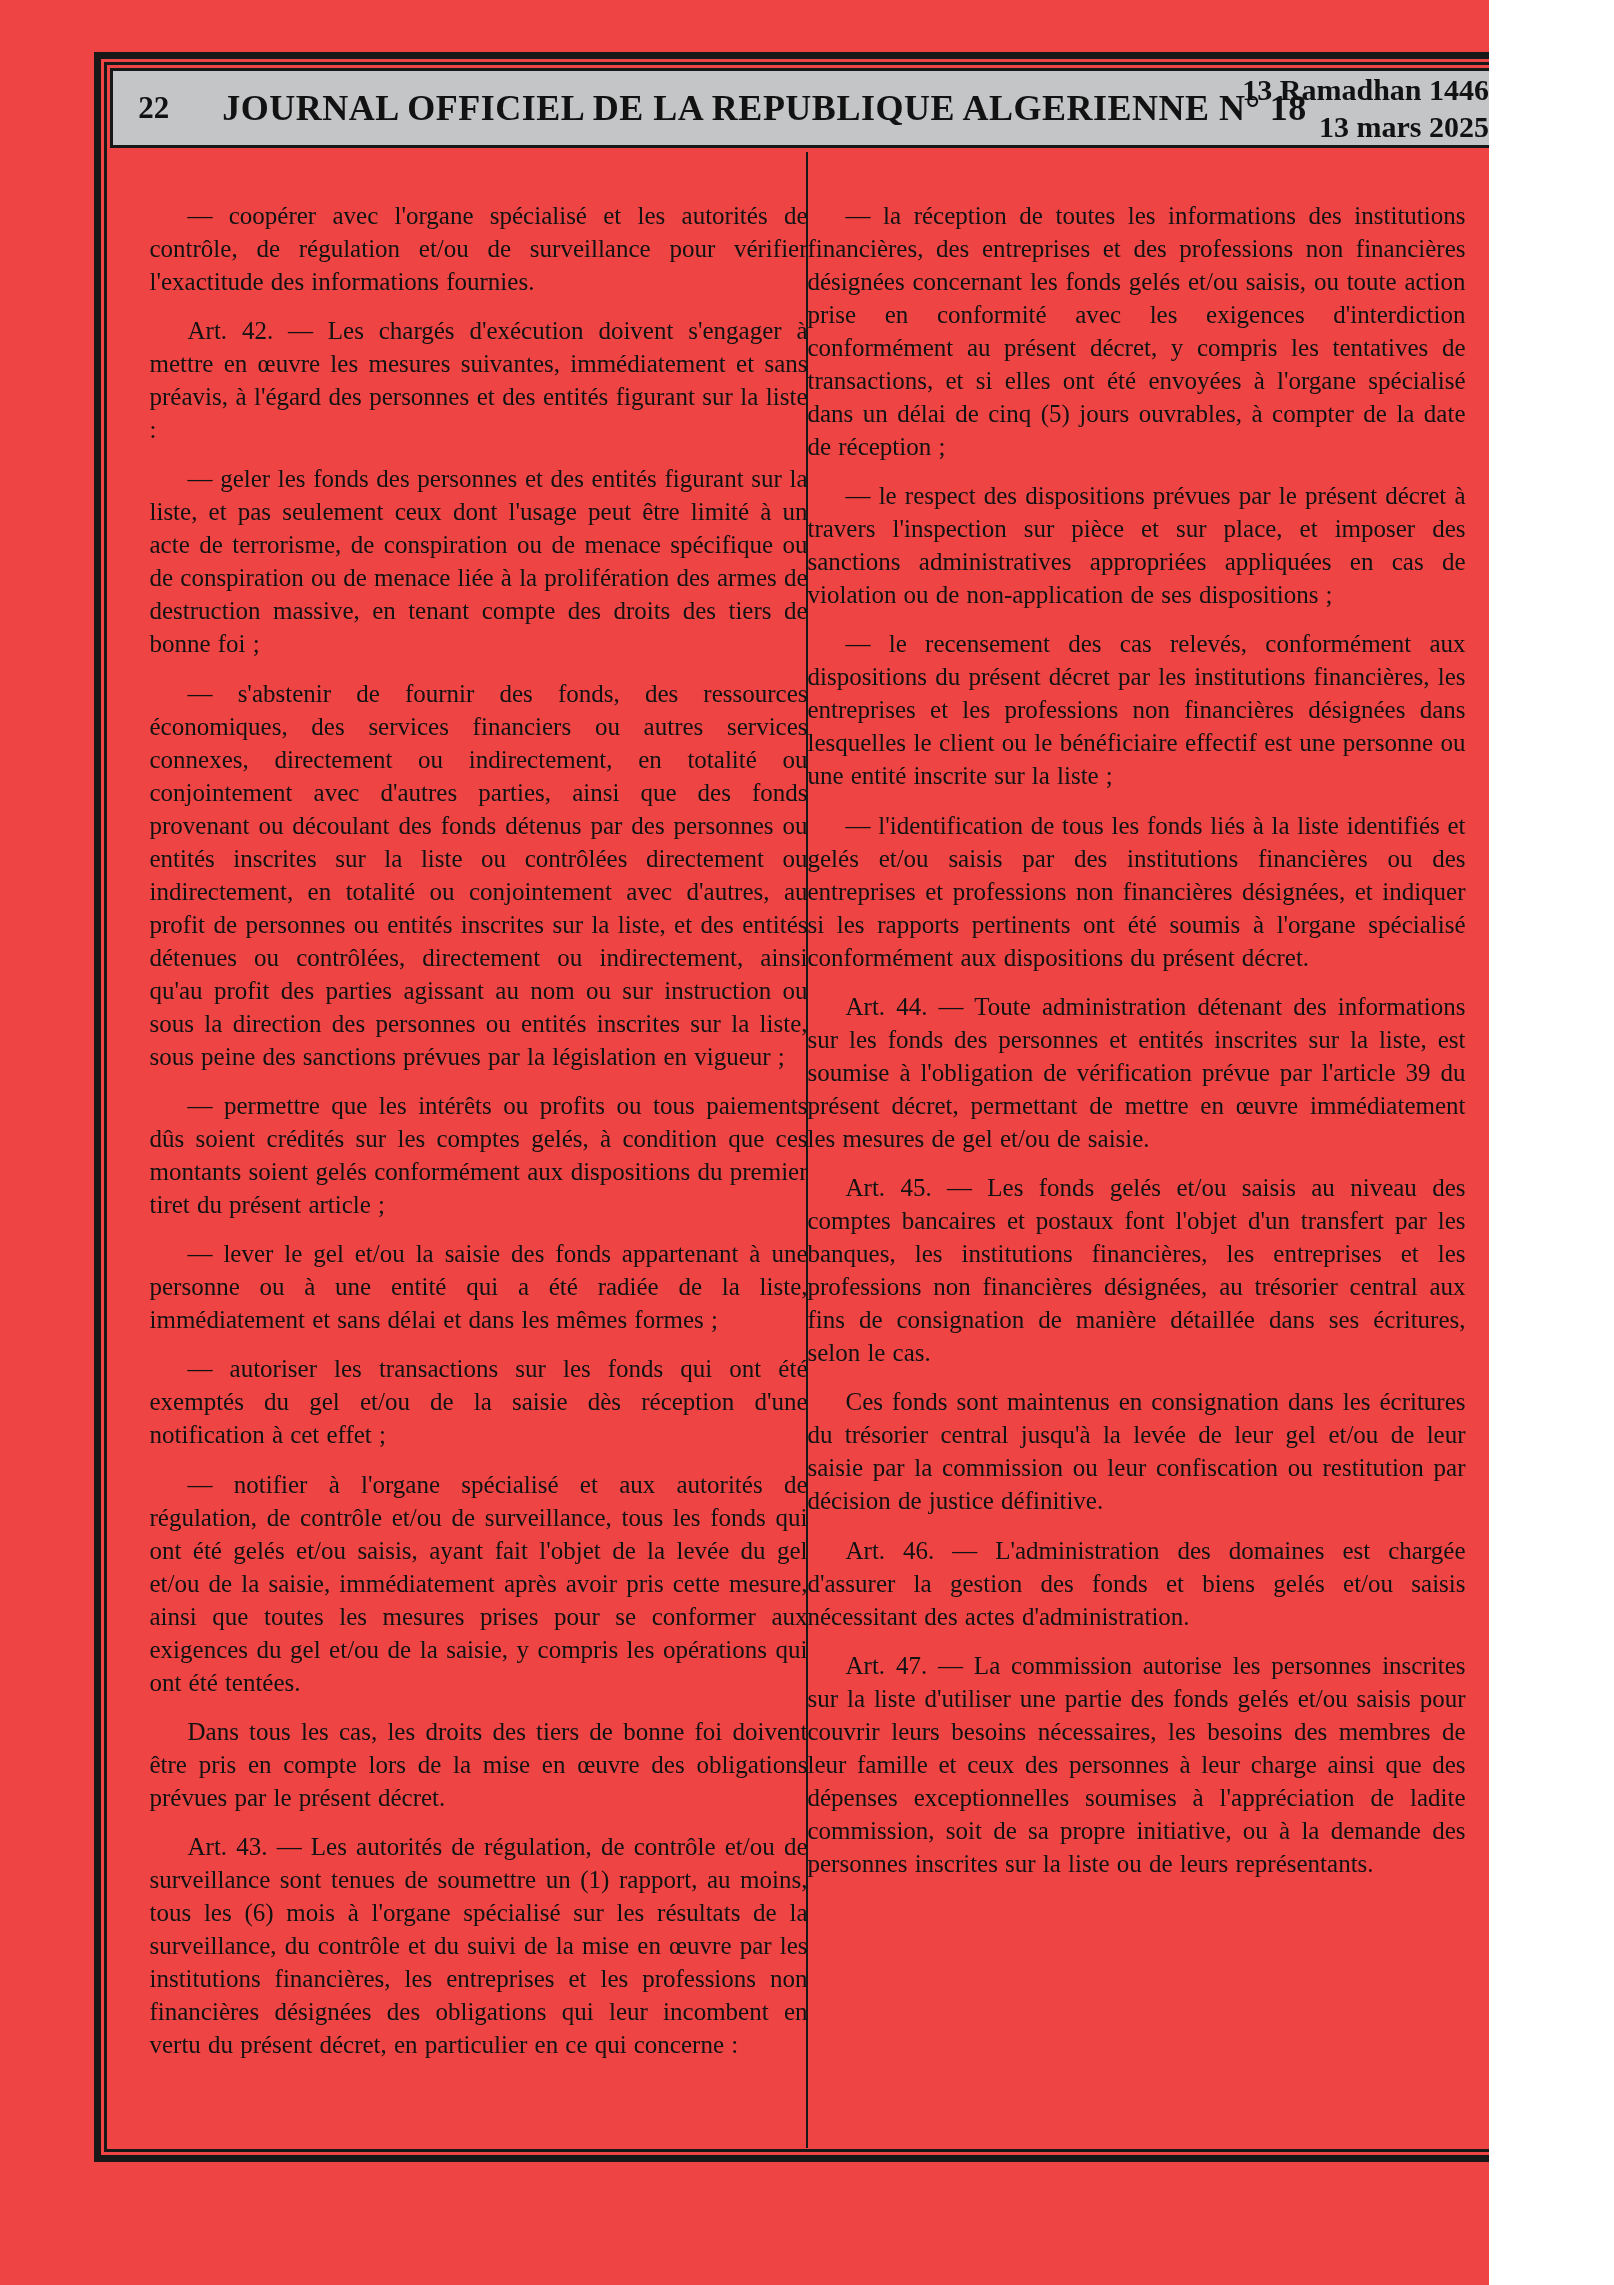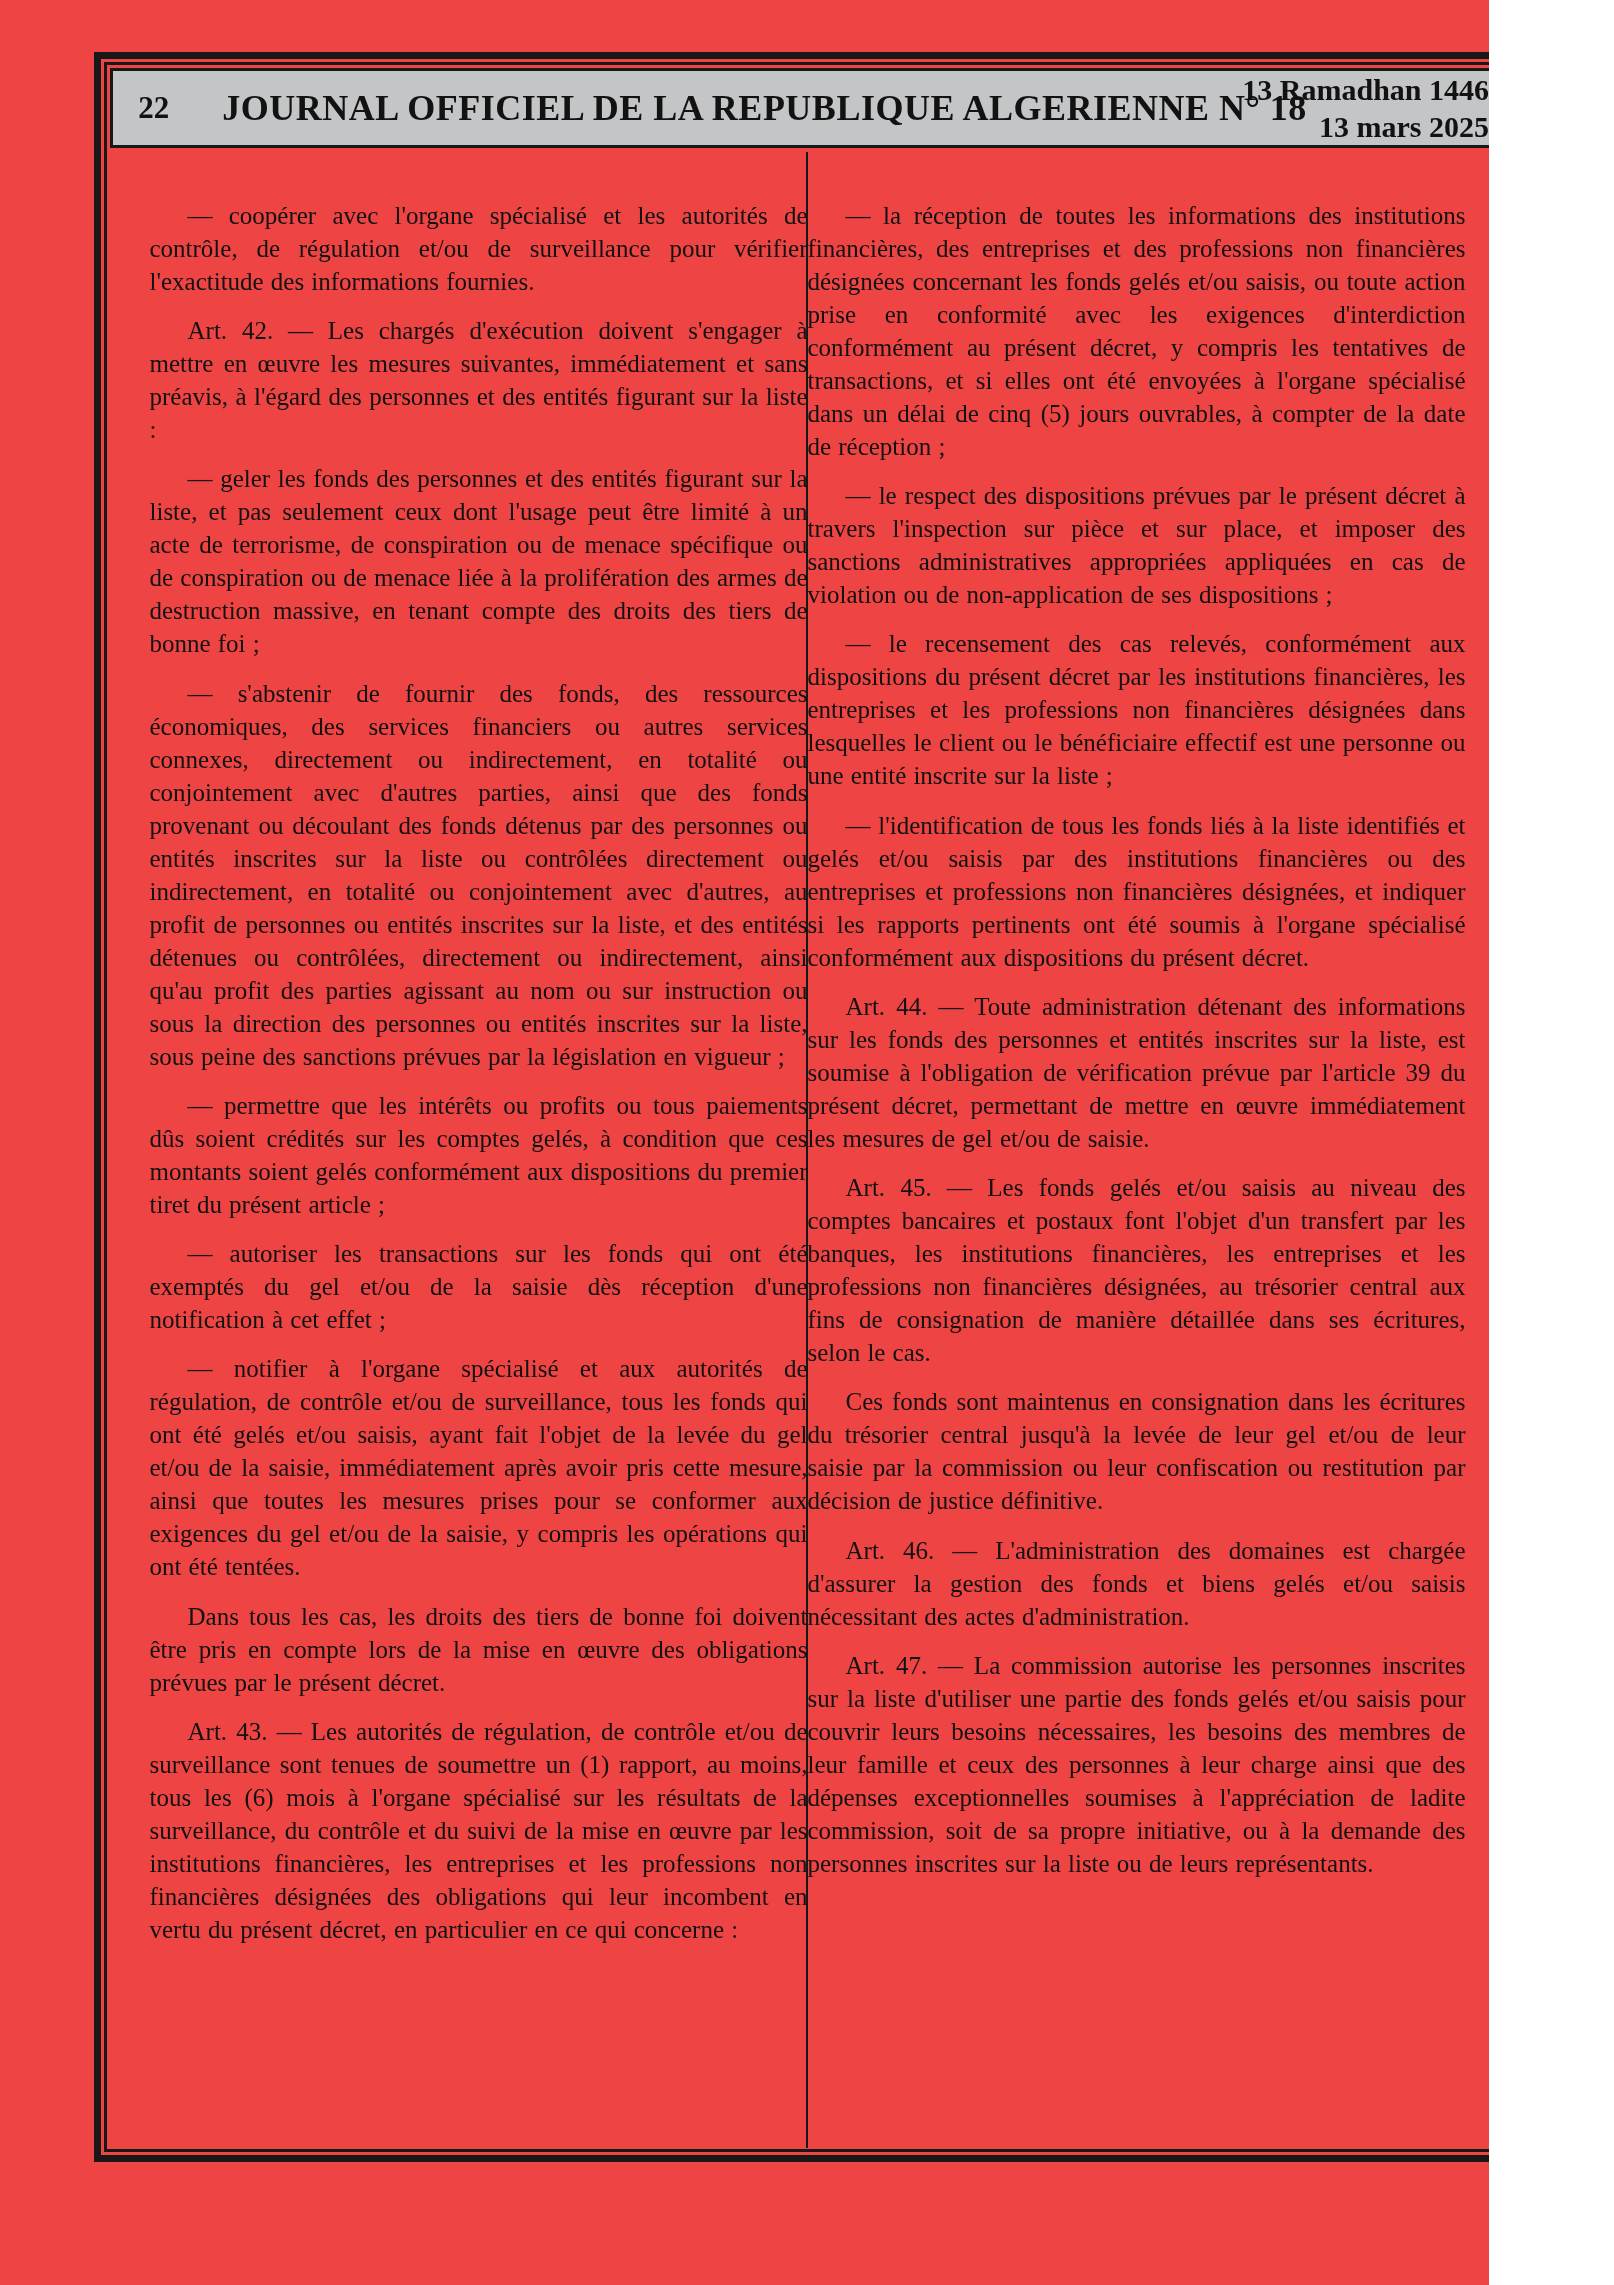--- a/index.html
+++ b/index.html
@@ -120,20 +120,21 @@
 
       <div class="col-divider"></div>
 
       <div class="columns">
         <div class="col">
             <p class="para">— coopérer avec l'organe spécialisé et les autorités de contrôle, de régulation et/ou de surveillance pour vérifier l'exactitude des informations fournies.</p>
             <p class="para">Art. 42. — Les chargés d'exécution doivent s'engager à mettre en œuvre les mesures suivantes, immédiatement et sans préavis, à l'égard des personnes et des entités figurant sur la liste :</p>
             <p class="para">— geler les fonds des personnes et des entités figurant sur la liste, et pas seulement ceux dont l'usage peut être limité à un acte de terrorisme, de conspiration ou de menace spécifique ou de conspiration ou de menace liée à la prolifération des armes de destruction massive, en tenant compte des droits des tiers de bonne foi ;</p>
             <p class="para">— s'abstenir de fournir des fonds, des ressources économiques, des services financiers ou autres services connexes, directement ou indirectement, en totalité ou conjointement avec d'autres parties, ainsi que des fonds provenant ou découlant des fonds détenus par des personnes ou entités inscrites sur la liste ou contrôlées directement ou indirectement, en totalité ou conjointement avec d'autres, au profit de personnes ou entités inscrites sur la liste, et des entités détenues ou contrôlées, directement ou indirectement, ainsi qu'au profit des parties agissant au nom ou sur instruction ou sous la direction des personnes ou entités inscrites sur la liste, sous peine des sanctions prévues par la législation en vigueur ;</p>
             <p class="para">— permettre que les intérêts ou profits ou tous paiements dûs soient crédités sur les comptes gelés, à condition que ces montants soient gelés conformément aux dispositions du premier tiret du présent article ;</p>
+            <p class="para">— lever le gel et/ou la saisie des fonds appartenant à une personne ou à une entité qui a été radiée de la liste, immédiatement et sans délai et dans les mêmes formes ;</p>
             <p class="para">— autoriser les transactions sur les fonds qui ont été exemptés du gel et/ou de la saisie dès réception d'une notification à cet effet ;</p>
             <p class="para">— notifier à l'organe spécialisé et aux autorités de régulation, de contrôle et/ou de surveillance, tous les fonds qui ont été gelés et/ou saisis, ayant fait l'objet de la levée du gel et/ou de la saisie, immédiatement après avoir pris cette mesure, ainsi que toutes les mesures prises pour se conformer aux exigences du gel et/ou de la saisie, y compris les opérations qui ont été tentées.</p>
             <p class="para">Dans tous les cas, les droits des tiers de bonne foi doivent être pris en compte lors de la mise en œuvre des obligations prévues par le présent décret.</p>
             <p class="para">Art. 43. — Les autorités de régulation, de contrôle et/ou de surveillance sont tenues de soumettre un (1) rapport, au moins, tous les (6) mois à l'organe spécialisé sur les résultats de la surveillance, du contrôle et du suivi de la mise en œuvre par les institutions financières, les entreprises et les professions non financières désignées des obligations qui leur incombent en vertu du présent décret, en particulier en ce qui concerne :</p>
           </div>
         <div class="col">
             <p class="para">— la réception de toutes les informations des institutions financières, des entreprises et des professions non financières désignées concernant les fonds gelés et/ou saisis, ou toute action prise en conformité avec les exigences d'interdiction conformément au présent décret, y compris les tentatives de transactions, et si elles ont été envoyées à l'organe spécialisé dans un délai de cinq (5) jours ouvrables, à compter de la date de réception ;</p>
             <p class="para">— le respect des dispositions prévues par le présent décret à travers l'inspection sur pièce et sur place, et imposer des sanctions administratives appropriées appliquées en cas de violation ou de non-application de ses dispositions ;</p>
             <p class="para">— le recensement des cas relevés, conformément aux dispositions du présent décret par les institutions financières, les entreprises et les professions non financières désignées dans lesquelles le client ou le bénéficiaire effectif est une personne ou une entité inscrite sur la liste ;</p>
             <p class="para">— l'identification de tous les fonds liés à la liste identifiés et gelés et/ou saisis par des institutions financières ou des entreprises et professions non financières désignées, et indiquer si les rapports pertinents ont été soumis à l'organe spécialisé conformément aux dispositions du présent décret.</p>

